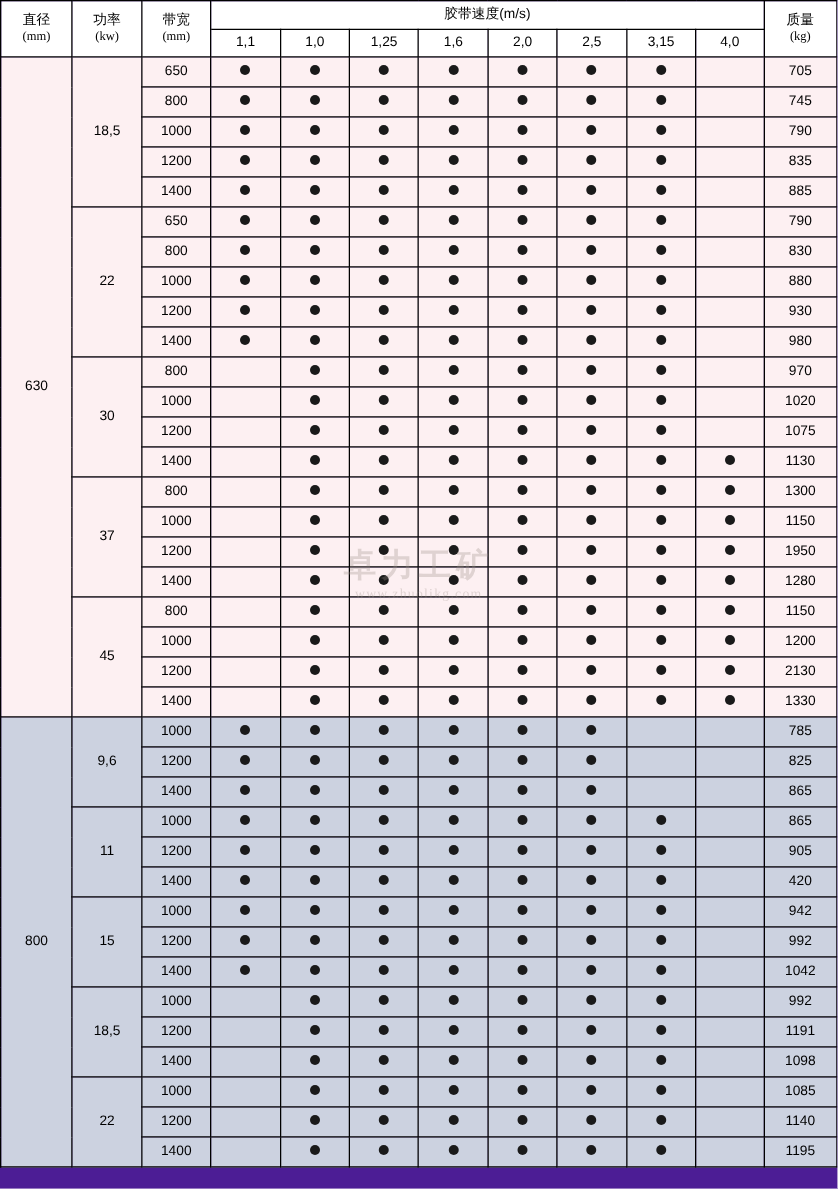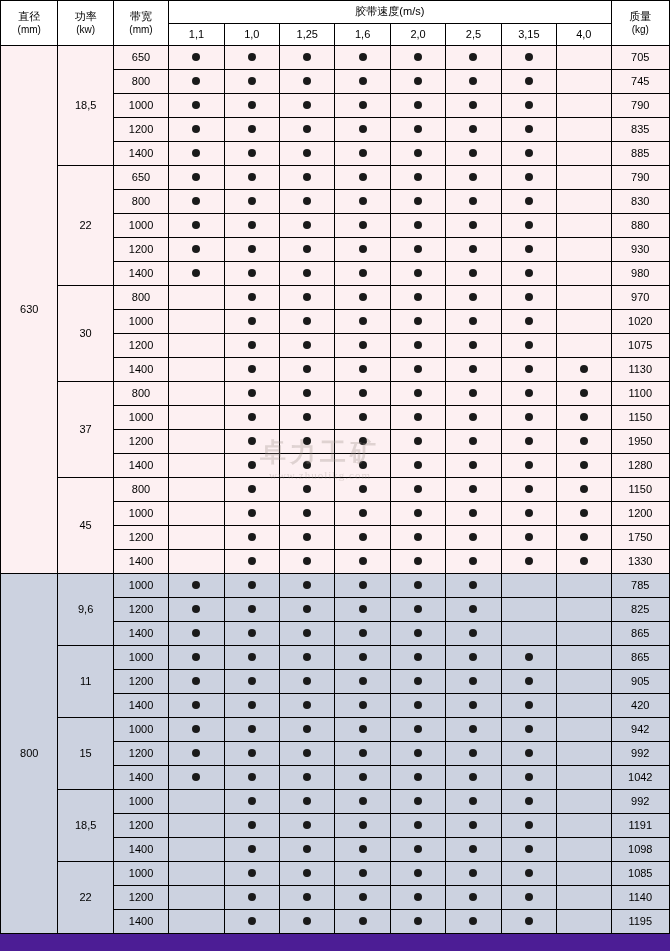--- a/index.html
+++ b/index.html
@@ -33,20 +33,21 @@
   
   .hdr {
     background: #ffffff;
     font-size: 12px;
     font-weight: bold;
   }
   .hdr .unit {
     font-size: 10px;
     font-weight: normal;
     display: block;
+    font-family: Liberation Serif, serif;
   }
   .hdr-sub {
     font-size: 11px;
     font-weight: bold;
     background: #ffffff;
   }
   
   .gA { background: #fdf0f2; }
   
   .gB { background: #ccd2e0; }
@@ -66,21 +67,21 @@
   .dot {
     display: inline-block;
     width: 8px;
     height: 8px;
     border-radius: 50%;
     background: #1a1a1a;
   }
   .rowh { height: 24px; }
   .watermark {
     position: absolute;
-    left: 235px;
+    left: 250px;
     top: 440px;
     width: 170px;
     text-align: center;
     pointer-events: none;
     opacity: 0.30;
     color: #9b8f88;
     font-family: "Liberation Serif", serif;
   }
   .watermark .wm-main {
     font-size: 26px;
@@ -322,21 +323,21 @@
           <td class="gA power" rowspan="4">37</td>
           <td class="gA width">800</td>
           <td class="gA"></td>
           <td class="gA"><span class="dot"></span></td>
           <td class="gA"><span class="dot"></span></td>
           <td class="gA"><span class="dot"></span></td>
           <td class="gA"><span class="dot"></span></td>
           <td class="gA"><span class="dot"></span></td>
           <td class="gA"><span class="dot"></span></td>
           <td class="gA"><span class="dot"></span></td>
-          <td class="gA mass">1100</td>
+          <td class="gA mass">1300</td>
         </tr>
         <tr class="rowh">
           <td class="gA width">1000</td>
           <td class="gA"></td>
           <td class="gA"><span class="dot"></span></td>
           <td class="gA"><span class="dot"></span></td>
           <td class="gA"><span class="dot"></span></td>
           <td class="gA"><span class="dot"></span></td>
           <td class="gA"><span class="dot"></span></td>
           <td class="gA"><span class="dot"></span></td>
@@ -395,21 +396,21 @@
         <tr class="rowh">
           <td class="gA width">1200</td>
           <td class="gA"></td>
           <td class="gA"><span class="dot"></span></td>
           <td class="gA"><span class="dot"></span></td>
           <td class="gA"><span class="dot"></span></td>
           <td class="gA"><span class="dot"></span></td>
           <td class="gA"><span class="dot"></span></td>
           <td class="gA"><span class="dot"></span></td>
           <td class="gA"><span class="dot"></span></td>
-          <td class="gA mass">1750</td>
+          <td class="gA mass">2130</td>
         </tr>
         <tr class="rowh">
           <td class="gA width">1400</td>
           <td class="gA"></td>
           <td class="gA"><span class="dot"></span></td>
           <td class="gA"><span class="dot"></span></td>
           <td class="gA"><span class="dot"></span></td>
           <td class="gA"><span class="dot"></span></td>
           <td class="gA"><span class="dot"></span></td>
           <td class="gA"><span class="dot"></span></td>

